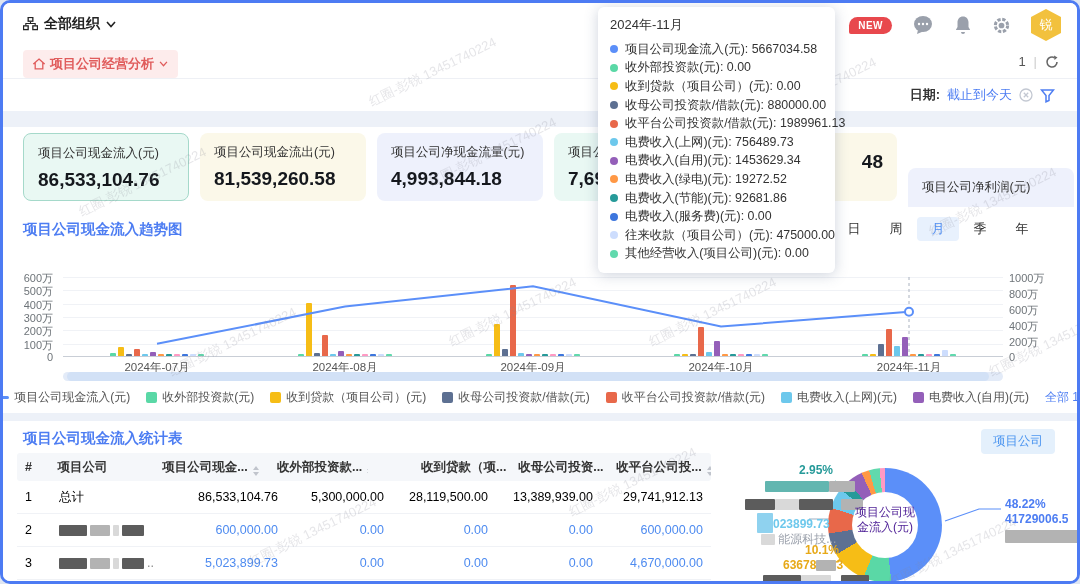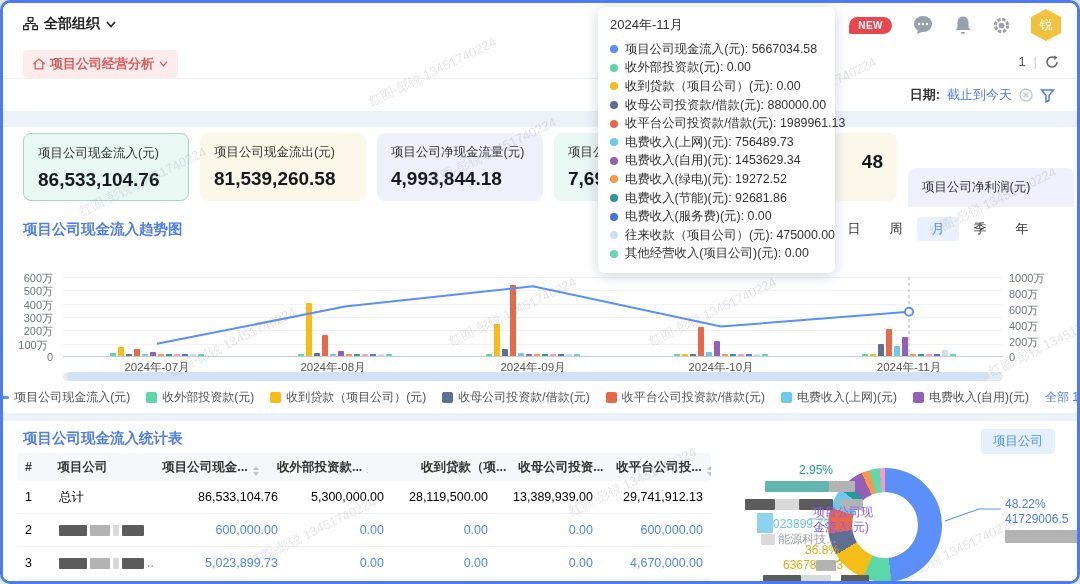--- a/index.html
+++ b/index.html
@@ -82,23 +82,23 @@
   .redact { display:inline-block; height:11px; background:#8a8a8a; border-radius:1px; vertical-align:middle; }
   .redact.light { background:#d9d9d9; } .redact.mid { background:#b3b3b3; } .redact.dark { background:#5c5c5c; }
 
   
   .donut-sec { position:absolute; top:418px; left:714px; right:0; bottom:0; background:#fff; }
   .chip { position:absolute; right:22px; top:8px; background:#e4f0fc; color:#4d96f0; font-size:12.5px;
           padding:4px 12px; border-radius:4px; cursor:pointer; }
   #donut { position:absolute; left:111px; top:47px; width:114px; height:114px; border-radius:50%; }
   #donut::after { content:""; position:absolute; left:24px; top:24px; width:66px; height:66px;
                   border-radius:50%; background:#fff; }
-  .donut-center { position:absolute; left:96px; top:84px; width:144px; font-size:12px;
-                  color:#8b5cf6; z-index:3; line-height:15px; }
-  .dlab { position:absolute; font-size:12px; font-weight:normal; white-space:nowrap; }
+  .donut-center { position:absolute; left:96px; top:84px; width:144px; text-align:center; font-size:12px;
+                  color:#4c1d95; z-index:3; line-height:15px; }
+  .dlab { position:absolute; font-size:12px; font-weight:bold; white-space:nowrap; }
 
   
   .tooltip { position:absolute; left:595px; top:4px; width:237px; background:#fff; border-radius:6px;
              box-shadow:0 2px 14px rgba(60,80,120,.25); padding:9px 12px 10px; z-index:50; }
   .tooltip .tt-title { font-size:13px; color:#333; margin-bottom:6px; }
   .tt-item { display:flex; align-items:center; gap:7px; font-size:12.4px; color:#333; height:18.6px; white-space:nowrap; }
   .tt-dot { width:8px; height:8px; border-radius:50%; flex:none; }
 
   .wm { position:absolute; color:rgba(135,135,148,.22); font-size:13px; transform:rotate(-26deg);
         white-space:nowrap; pointer-events:none; z-index:40; }
@@ -218,21 +218,21 @@
         <div class="period active">月</div>
         <div class="period">季</div>
         <div class="period">年</div>
       </div>
     <div id="yl">
         <div class="axis-lbl" style="right: 1024px; left: auto; top: 64px; width: 40px; text-align: right; position: absolute;">600万</div>
         <div class="axis-lbl" style="right: 1024px; left: auto; top: 77.3333px; width: 40px; text-align: right; position: absolute;">500万</div>
         <div class="axis-lbl" style="right: 1024px; left: auto; top: 90.6667px; width: 40px; text-align: right; position: absolute;">400万</div>
         <div class="axis-lbl" style="right: 1024px; left: auto; top: 104px; width: 40px; text-align: right; position: absolute;">300万</div>
         <div class="axis-lbl" style="right: 1024px; left: auto; top: 117.333px; width: 40px; text-align: right; position: absolute;">200万</div>
-        <div class="axis-lbl" style="right: 1024px; left: auto; top: 130.667px; width: 40px; text-align: center; position: absolute;">100万</div>
+        <div class="axis-lbl" style="right: 1024px; left: auto; top: 130.667px; width: 40px; text-align: right; position: absolute;">100万</div>
         <div class="axis-lbl" style="right: 1024px; left: auto; top: 144px; width: 40px; text-align: right; position: absolute;">0</div>
       </div>
     <div id="yr">
         <div class="axis-lbl" style="left: 1006px; top: 64px; position: absolute;">1000万</div>
         <div class="axis-lbl" style="left: 1006px; top: 80px; position: absolute;">800万</div>
         <div class="axis-lbl" style="left: 1006px; top: 96px; position: absolute;">600万</div>
         <div class="axis-lbl" style="left: 1006px; top: 112px; position: absolute;">400万</div>
         <div class="axis-lbl" style="left: 1006px; top: 128px; position: absolute;">200万</div>
         <div class="axis-lbl" style="left: 1006px; top: 144px; position: absolute;">0</div>
       </div>
@@ -305,21 +305,21 @@
         <div class="bar" style="left: 878.75px; width: 6.5px; height: 6.33333px; background: rgb(205, 221, 253);"></div>
         <div class="bar" style="left: 886.75px; width: 6.5px; height: 2px; background: rgb(97, 217, 173);"></div>
         <svg width="940" height="80" style="position: absolute; left: 0px; top: 0px; overflow: visible;">
           <line x1="846" x2="846" y1="0" y2="80" stroke="#aab2bf" stroke-dasharray="3,3"></line>
           <polyline points="94,66.8 282,29.6 470,9.200000000000003 658,49.6 846,34.66372336" fill="none" stroke="#5B8FF9" stroke-width="2"></polyline>
           <circle cx="846" cy="34.66372336" r="4" fill="#fff" stroke="#5B8FF9" stroke-width="2"></circle>
         </svg>
       </div>
     <div id="xlabs">
         <div class="xlab" style="left: 154px;">2024年-07月</div>
-        <div class="xlab" style="left: 330px;">2024年-08月</div>
+        <div class="xlab" style="left: 342px;">2024年-08月</div>
         <div class="xlab" style="left: 530px;">2024年-09月</div>
         <div class="xlab" style="left: 718px;">2024年-10月</div>
         <div class="xlab" style="left: 906px;">2024年-11月</div>
       </div>
     <div class="dslider">
         <div class="handle"></div>
       </div>
     <div class="legend" id="legend">
         <div class="item">
           <span class="sw-line" style="background: rgb(91, 143, 249);"></span>
@@ -432,21 +432,21 @@
     </div>
     <div class="dlab" style="left:28px; top:76px;">
       <span class="redact dark" style="width:30px;"></span><span class="redact light" style="width:24px;"></span><span class="redact dark" style="width:34px;"></span><span class="redact mid" style="width:22px;margin-left:8px;"></span>
     </div>
     <div class="dlab" style="left:40px; top:92px;">
       <span class="redact" style="width:16px;height:20px;background:#8fd2ef;vertical-align:-5px;"></span><span style="color:#6DC8EC;">023899.73</span>
     </div>
     <div class="dlab" style="left:44px; top:110px; color:#9aa0ab; font-weight:normal;">
       <span class="redact light" style="width:14px;"></span> <span>能源科技...</span>
     </div>
-    <div class="dlab" style="left:88px; top:122px; color:#e7a918;">36.8%</div>
+    <div class="dlab" style="left:88px; top:122px; color:#e7a918;">10.1%</div>
     <div class="dlab" style="left:66px; top:137px; color:#e7a918;">
       <span>63678</span><span class="redact mid" style="width:20px;"></span><span>3</span>
     </div>
     <div class="dlab" style="left:46px; top:152px;">
       <span class="redact dark" style="width:38px;"></span><span class="redact light" style="width:30px;"></span><span class="redact dark" style="width:28px;margin-left:10px;"></span>
     </div>
     <div class="dlab" style="left:288px; top:76px; color:#4d7df2;">48.22%</div>
     <div class="dlab" style="left:288px; top:91px; color:#4d7df2;">41729006.5</div>
     <div class="dlab" style="left:288px; top:108px;">
       <span class="redact mid" style="width:78px;height:13px;"></span>

